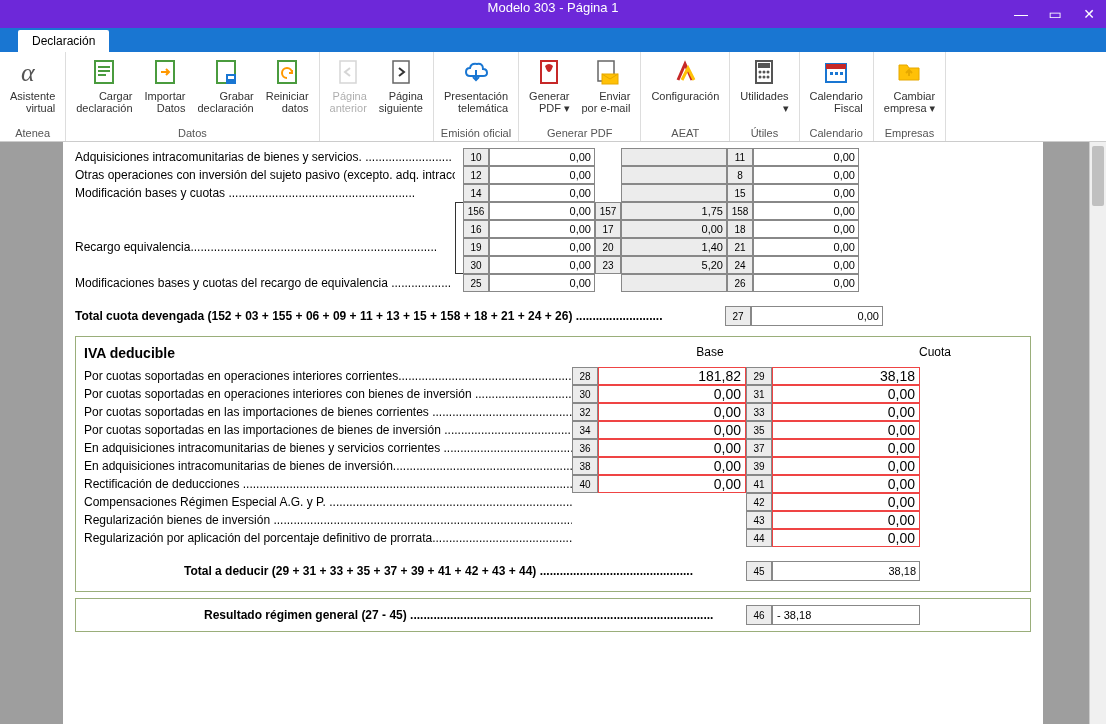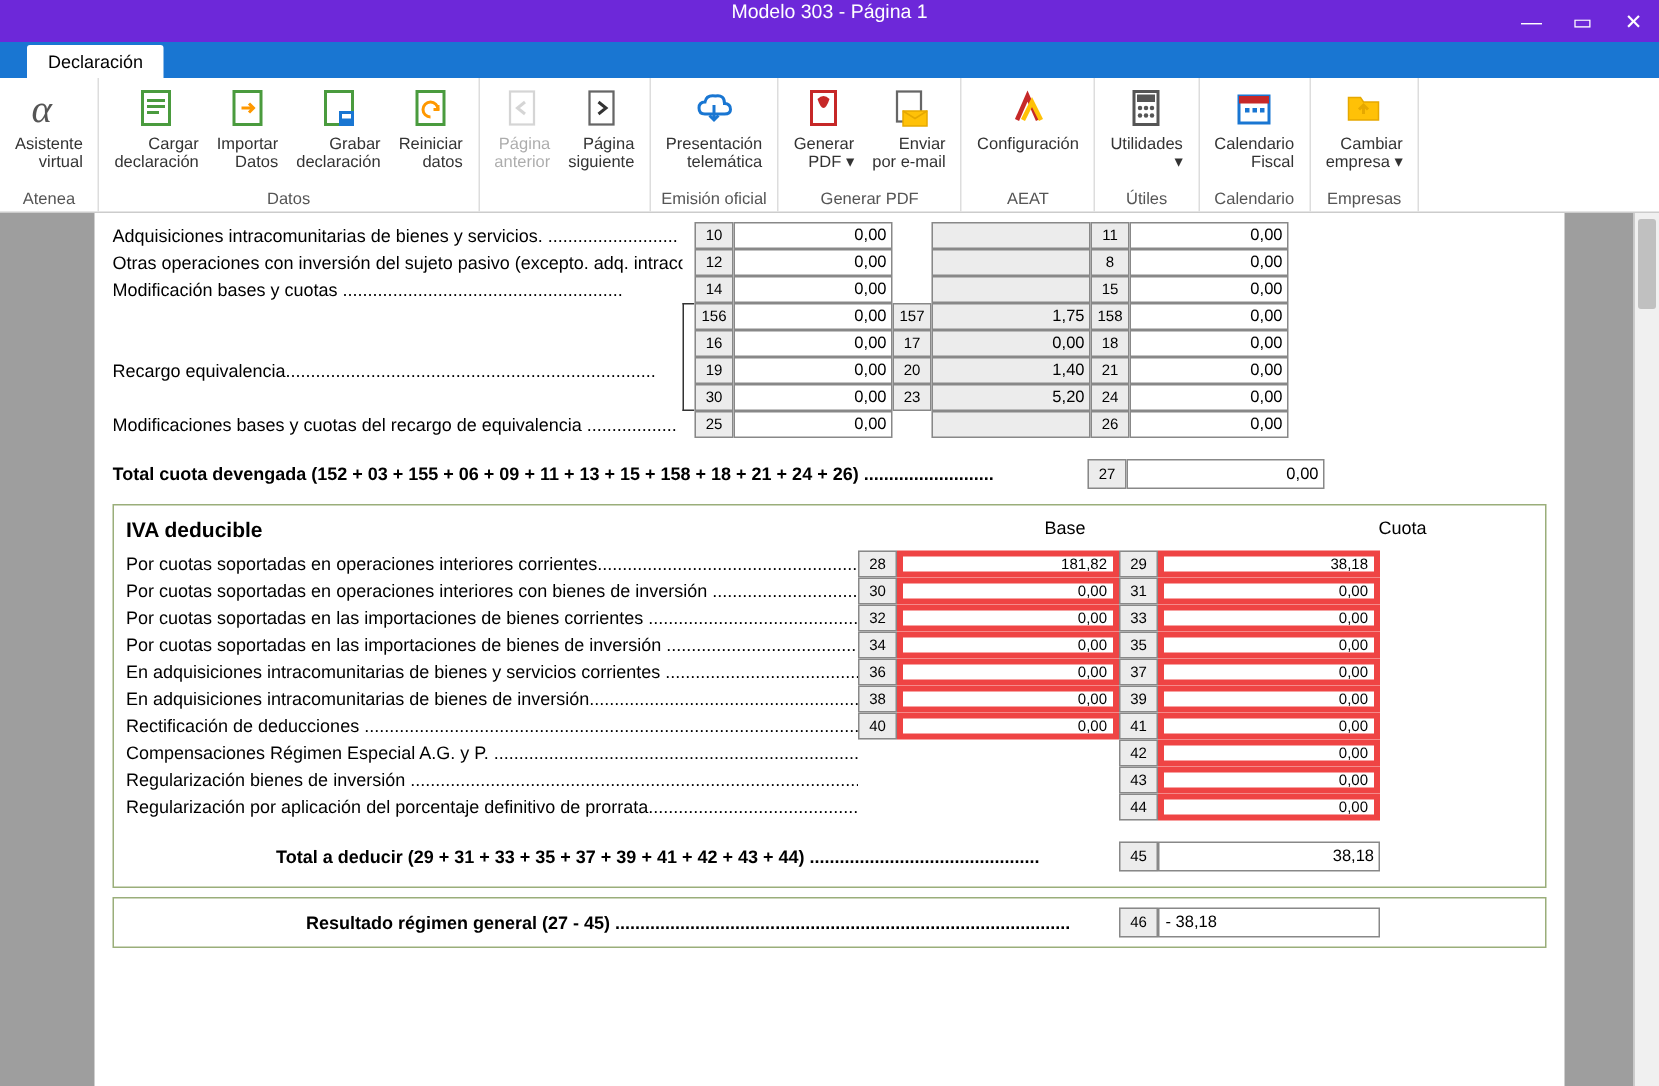--- a/index.html
+++ b/index.html
@@ -30,21 +30,21 @@
 .grid-upper { display: grid; grid-template-columns: 380px 8px 26px 106px 26px 106px 26px 106px; gap: 0; }
 .grid-upper > div { display: flex; align-items: center; }
 .label-cell { font-size: 12px; color: #000; padding-right: 4px; white-space: nowrap; overflow: hidden; }
 .num { border: 1px solid #888; background: #ececec; font-size: 10px; justify-content: center; height: 18px; }
 .val { border: 1px solid #888; background: #fff; font-size: 11px; justify-content: flex-end; padding-right: 3px; height: 18px; }
 .val.dis { background: #ececec; padding-left: 40px; }
 .blank { }
 .grid-ded { display: grid; grid-template-columns: 488px 26px 148px 26px 148px; }
 .grid-ded > div { display: flex; align-items: center; height: 18px; }
 .grid-ded .num { border: 1px solid #888; background: #ececec; font-size: 10px; justify-content: center; }
-.grid-ded .val { border: 4px solid #ef4444; background: #fff; font-size: 10px; justify-content: flex-end; padding-right: 4px; }
+.grid-ded .val { border: 1px solid #ef4444; background: #fff; font-size: 14px; justify-content: flex-end; padding-right: 4px; }
 .grid-tot { display: grid; grid-template-columns: 650px 26px 132px; margin-top: 10px; }
 .grid-tot > div { display: flex; align-items: center; height: 20px; }
 </style>
 </head>
 <body>
 
 <div class="window">
   <div class="titlebar">
     <span class="titlebar-title">Modelo 303 - Página 1</span>
     <div class="window-controls">

